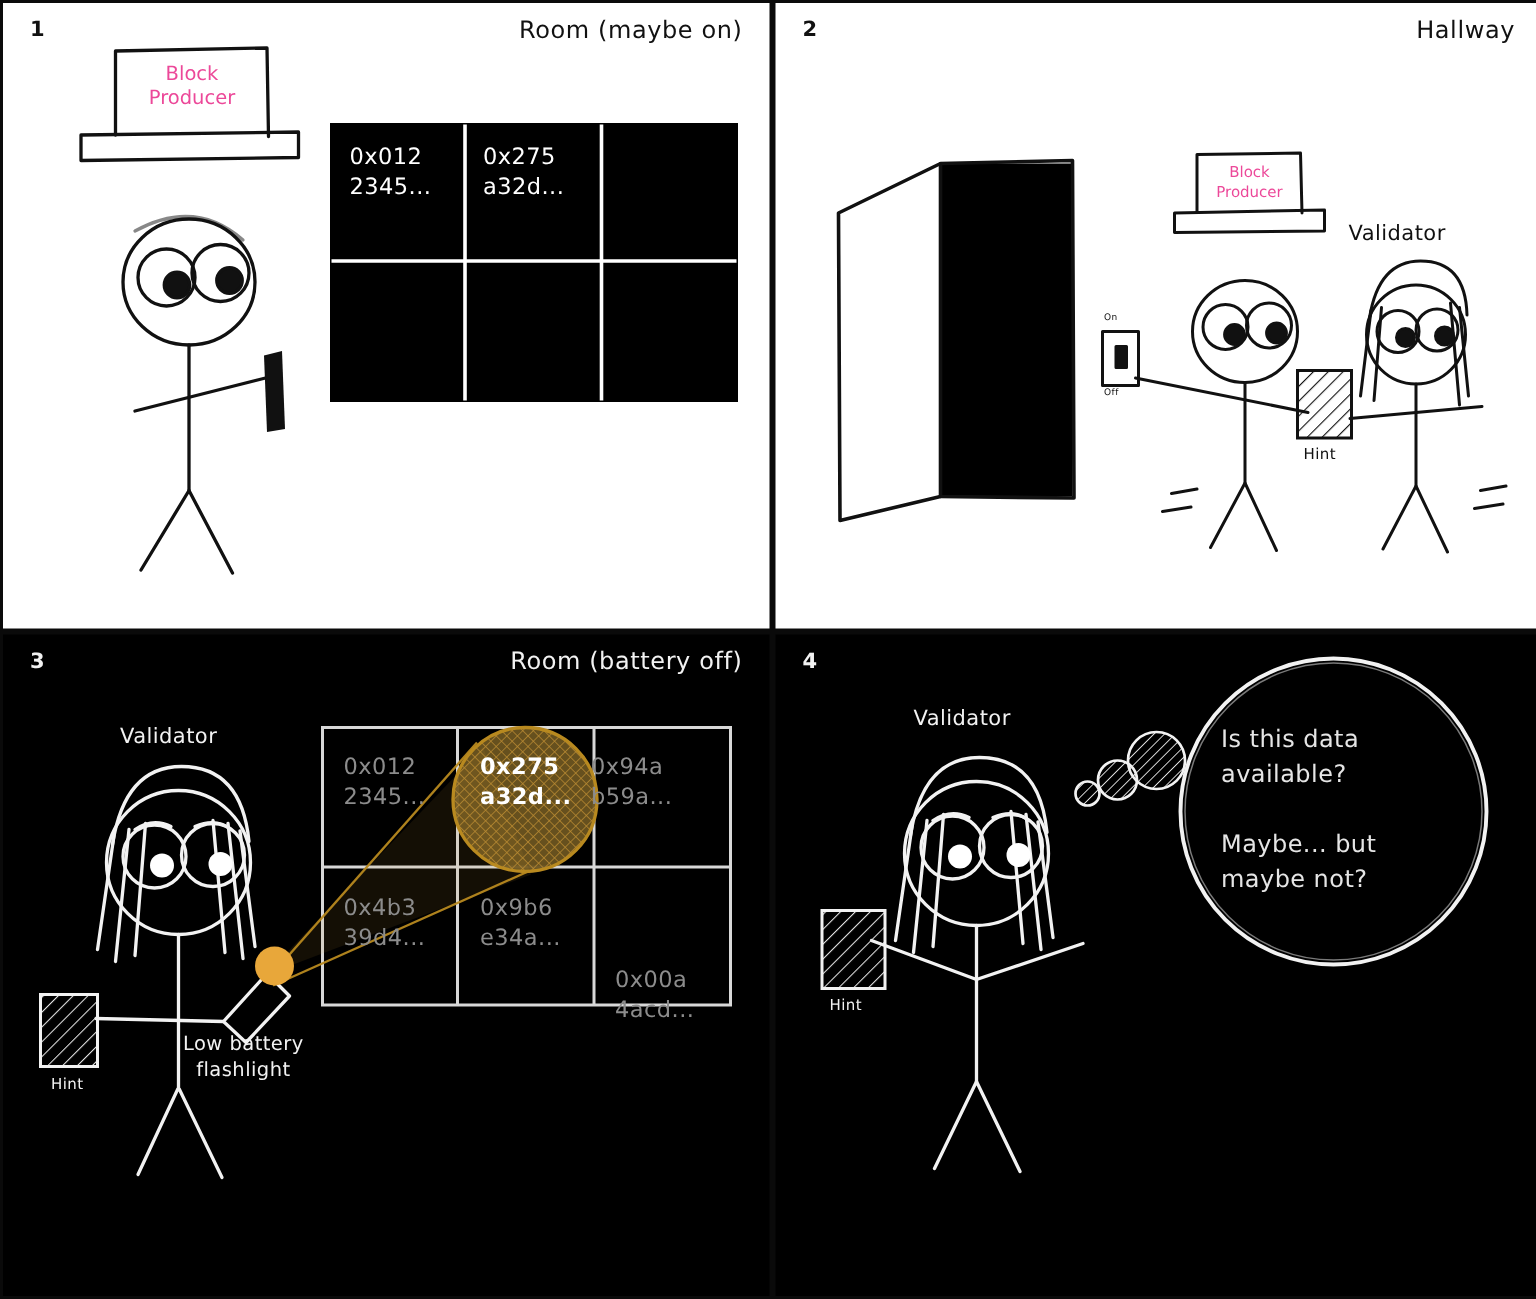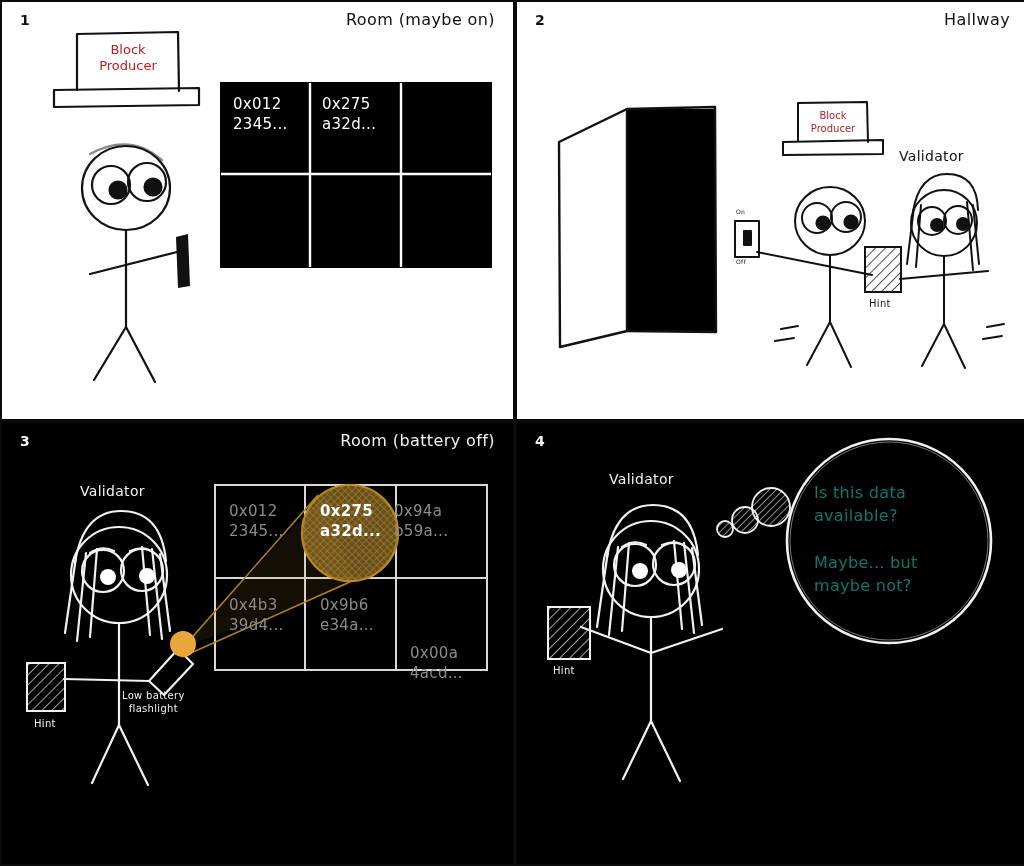--- a/index.html
+++ b/index.html
@@ -33,34 +33,34 @@
   }
   .light .panel-num,.light .panel-title{color:#111;}
   .dark .panel-num,.dark .panel-title{color:#f2f2f2;}
 
   .lbl{position:absolute;font-size:14px;letter-spacing:.3px;white-space:nowrap;}
   .lbl.sm{font-size:10px;}
   .lbl.xs{font-size:6px;}
 
   .hat-label{
     position:absolute;text-align:center;font-size:13px;line-height:1.25;
-    white-space:pre-line;color:#b91c1c;
+    white-space:pre-line;color:#ec4899;
   }
 
   .grid-cell-text{
     position:absolute;font-size:15px;line-height:1.35;white-space:pre-line;
     letter-spacing:.3px;
   }
   .grid-cell-text.on{color:#ffffff;}
   .grid-cell-text.dim{color:#8c8c8c;}
   .grid-cell-text.lit{color:#ffffff;font-weight:600;}
 
   .bubble-text{
     position:absolute;font-size:16px;line-height:1.45;white-space:pre-line;
-    color:#0f766e;letter-spacing:.3px;
+    color:#e5e5e5;letter-spacing:.3px;
   }
 </style>
 </head>
 <body>
 
 <div class="comic">
 
   <div class="panel light">
     <span class="panel-num hand">1</span>
     <span class="panel-title hand">Room (maybe on)</span>
@@ -220,21 +220,21 @@
       <g>
           <circle cx="106" cy="154" r="8" fill="#ffffff"></circle>
          <circle cx="145" cy="153" r="8" fill="#ffffff"></circle>
         </g>
 
       <rect x="25" y="240" width="38" height="48" fill="url(#hatch3)" stroke="#f2f2f2" stroke-width="2"></rect>
     </svg>
 
     <div class="lbl hand" style="left:78px;top:60px;">Validator</div>
     <div class="lbl sm hand" style="left:32px;top:295px;">Hint</div>
-    <div class="lbl hand" style="left:120px;top:266px;white-space:pre-line;text-align:center;font-size:10px;line-height:1.3;">Low battery
+    <div class="lbl hand" style="left:120px;top:266px;white-space:pre-line;text-align:center;font-size:13px;line-height:1.3;">Low battery
 flashlight</div>
 
     <div class="grid-cell-text dim hand" style="left:227px;top:78px;">0x012
 2345...</div>
     <div class="grid-cell-text lit hand" style="left:318px;top:78px;">0x275
 a32d...</div>
     <div class="grid-cell-text dim hand" style="left:392px;top:78px;">0x94a
 b59a...</div>
     <div class="grid-cell-text dim hand" style="left:227px;top:172px;">0x4b3
 39d4...</div>

